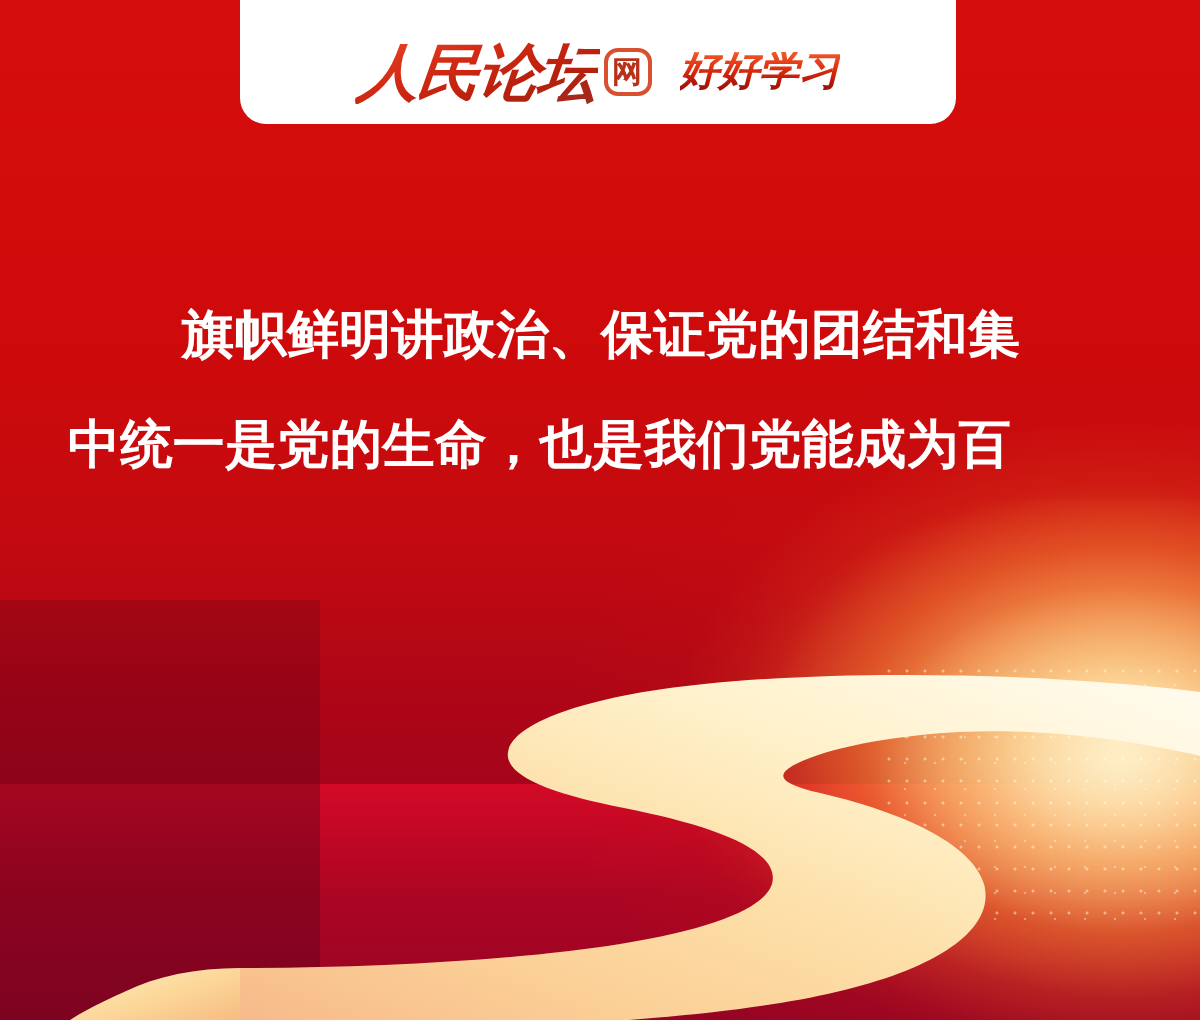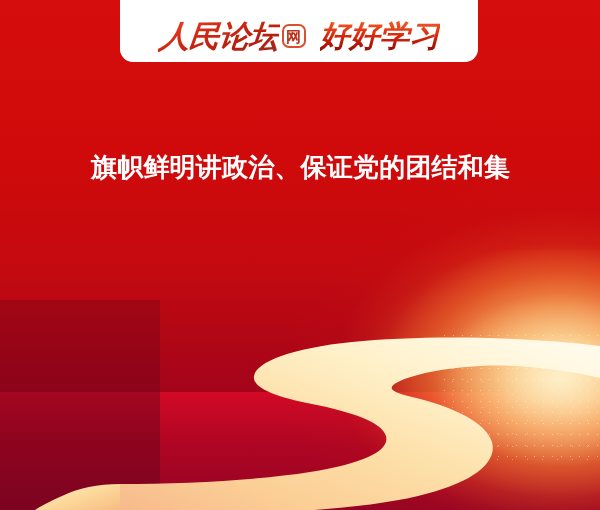--- a/index.html
+++ b/index.html
@@ -140,21 +140,21 @@
     font-weight:bold;
     color:#b8321a;
     line-height:1;
     margin-left:1px;
     flex:none;
   }
   .logo-slogan {
     font-family:"Liberation Sans", sans-serif;
     font-weight:bold;
     font-style:italic;
-    font-size:30px;
+    font-size:20px;
     line-height:1;
     letter-spacing:0px;
     background:linear-gradient(180deg,#f05a2a 0%, #e03010 40%, #b31508 78%, #8e1208 100%);
     -webkit-background-clip:text;
     background-clip:text;
     color:transparent;
     -webkit-text-fill-color:transparent;
     white-space:nowrap;
   }
 
@@ -288,15 +288,16 @@
       <div class="logo-mark">
         <span class="logo-text">人民论坛</span>
         <span class="logo-net-box">网</span>
       </div>
       <span class="logo-slogan">好好学习</span>
     </div>
   </div>
 
   <div class="quote">
     <span class="quote-line indent">旗帜鲜明讲政治、保证党的团结和集</span>
+    <span class="quote-line">中统一是党的生命，也是我们党能成为百</span>
   </div>
 
 </div>
 
 </body></html>

